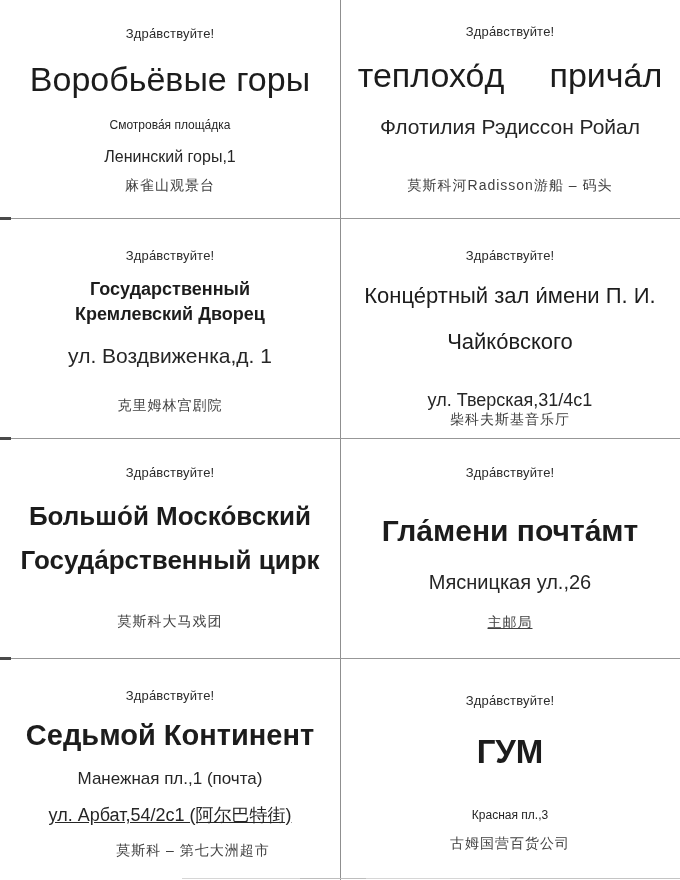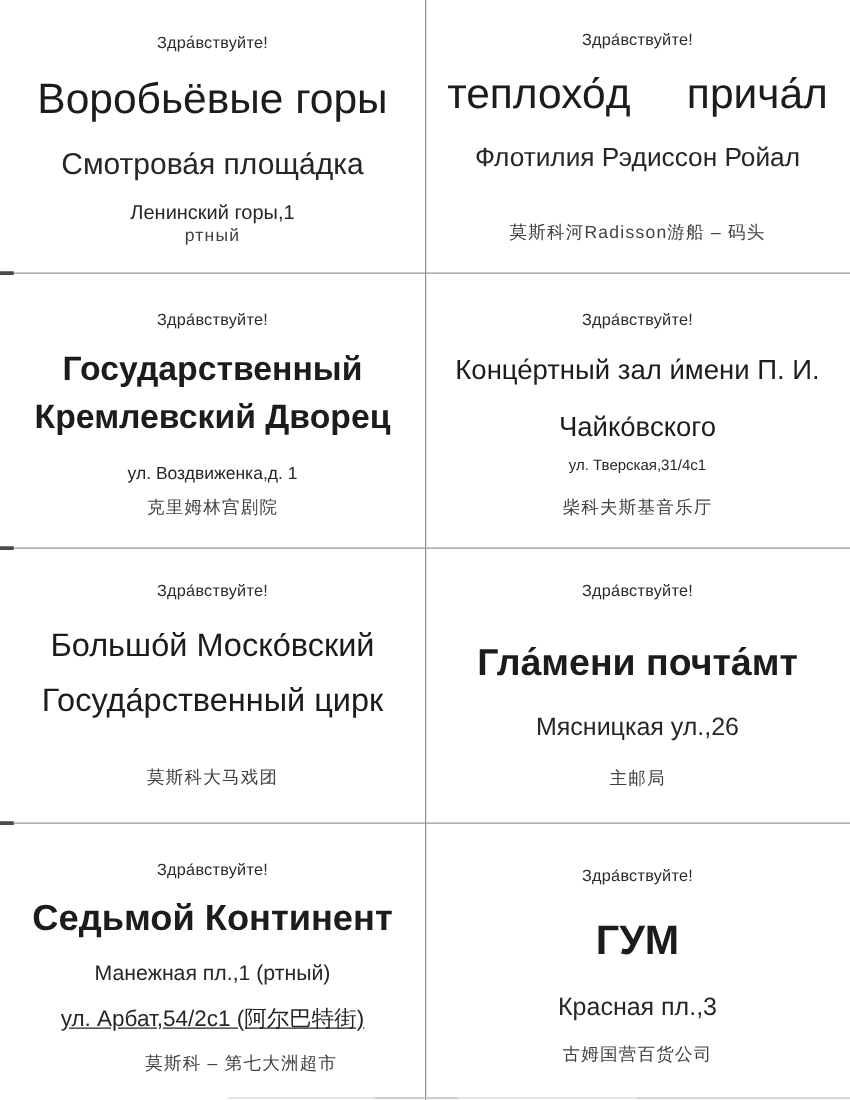--- a/index.html
+++ b/index.html
@@ -26,55 +26,55 @@
     color:#1c1c1c;white-space:pre-line;
     line-height:1.25;
   }
   .sub{color:#262626;}
   .chinese{
     margin-top:auto;margin-bottom:23px;
     font-size:14px;color:#414141;letter-spacing:1px;
   }
   
   .c1 .title{font-size:34px;font-weight:400;margin-top:17px;}
-  .c1 .sub0{font-size:24px;margin-top:17px;}
+  .c1 .sub0{font-size:12px;margin-top:17px;}
   .c1 .sub1{font-size:16px;margin-top:16px;}
 
   .c2 .greeting{margin-top:24px;}
   .c2 .title{font-size:34px;font-weight:400;margin-top:15px;word-spacing:1.05em;}
   .c2 .sub0{font-size:21px;margin-top:18px;}
   .c2 .sub1{font-size:18px;margin-top:11px;}
 
   .c3 .greeting{margin-top:30px;}
-  .c3 .title{font-size:27px;font-weight:700;margin-top:14px;line-height:1.4;}
-  .c3 .sub0{font-size:14px;margin-top:17px;}
+  .c3 .title{font-size:18px;font-weight:700;margin-top:14px;line-height:1.4;}
+  .c3 .sub0{font-size:21px;margin-top:17px;}
 
   .c4 .greeting{margin-top:30px;}
   .c4 .title{font-size:22px;font-weight:400;margin-top:10px;line-height:2.1;}
-  .c4 .sub0{font-size:12px;margin-top:0;}
+  .c4 .sub0{font-size:18px;margin-top:25px;}
 
   .c5 .greeting{margin-top:27px;}
-  .c5 .title{font-size:26px;font-weight:400;margin-top:14px;line-height:1.7;}
+  .c5 .title{font-size:26px;font-weight:700;margin-top:14px;line-height:1.7;}
   .c5 .sub0{font-size:19px;margin-top:14px;}
   .c5 .chinese{margin-bottom:27px;}
 
   .c6 .greeting{margin-top:27px;}
   .c6 .title{font-size:30px;font-weight:700;margin-top:32px;}
   .c6 .sub0{font-size:20px;margin-top:21px;}
-  .c6 .chinese{margin-bottom:26px;}
+  .c6 .chinese{margin-bottom:26px;text-decoration:underline;}
 
   .c7 .greeting{margin-top:30px;}
   .c7 .title{font-size:29px;font-weight:700;margin-top:14px;}
   .c7 .sub0{font-size:17px;margin-top:16px;}
   .c7 .sub1{font-size:18px;margin-top:14px;text-decoration:underline;}
   .c7 .chinese{margin-bottom:20px;margin-left:46px;}
 
   .c8 .greeting{margin-top:35px;}
   .c8 .title{font-size:33px;font-weight:700;margin-top:23px;}
-  .c8 .sub0{font-size:20px;margin-top:23px;}
+  .c8 .sub0{font-size:12px;margin-top:36px;}
   .c8 .chinese{margin-bottom:27px;}
 
   
   .vline{position:absolute;left:340px;top:0;width:1px;height:880px;background:#8f8f8f;}
   .hline{position:absolute;left:0;width:680px;height:1px;background:#979797;}
   .hline .tip{position:absolute;left:0;top:-1px;width:11px;height:3px;background:#4a4a4a;}
   .h1{top:218px;} .h2{top:438px;} .h3{top:658px;}
   .bottomline{position:absolute;bottom:1px;left:182px;width:498px;height:1px;background:#d6d6d6;}
   .bottomline .seg{position:absolute;top:0;height:1px;background:#bdbdbd;}
   .bseg1{left:118px;width:66px;}
@@ -83,21 +83,21 @@
 </head>
 <body>
 
 <div class="sheet">
 
   <div class="card c1">
     <div class="greeting">Здра́вствуйте!</div>
     <div class="title">Воробьёвые горы</div>
     <div class="sub sub0">Смотрова́я площа́дка</div>
     <div class="sub sub1">Ленинский горы,1</div>
-    <div class="chinese">ртный</div>
+    <div class="chinese">麻雀山观景台</div>
   </div>
 
   <div class="card c2">
     <div class="greeting">Здра́вствуйте!</div>
     <div class="title">теплохо́д прича́л</div>
     <div class="sub sub0">Флотилия Рэдиссон Ройал</div>
     <div class="chinese">莫斯科河Radisson游船 – 码头</div>
   </div>
 
   <div class="card c3">
@@ -126,21 +126,21 @@
   <div class="card c6">
     <div class="greeting">Здра́вствуйте!</div>
     <div class="title">Гла́мени почта́мт</div>
     <div class="sub sub0">Мясницкая ул.,26</div>
     <div class="chinese">主邮局</div>
   </div>
 
   <div class="card c7">
     <div class="greeting">Здра́вствуйте!</div>
     <div class="title">Седьмой Континент</div>
-    <div class="sub sub0">Манежная пл.,1 (ртный)</div>
+    <div class="sub sub0">Манежная пл.,1 (почта)</div>
     <div class="sub sub1">ул. Арбат,54/2с1 (阿尔巴特街)</div>
     <div class="chinese">莫斯科 – 第七大洲超市</div>
   </div>
 
   <div class="card c8">
     <div class="greeting">Здра́вствуйте!</div>
     <div class="title">ГУМ</div>
     <div class="sub sub0">Красная пл.,3</div>
     <div class="chinese">古姆国营百货公司</div>
   </div>

